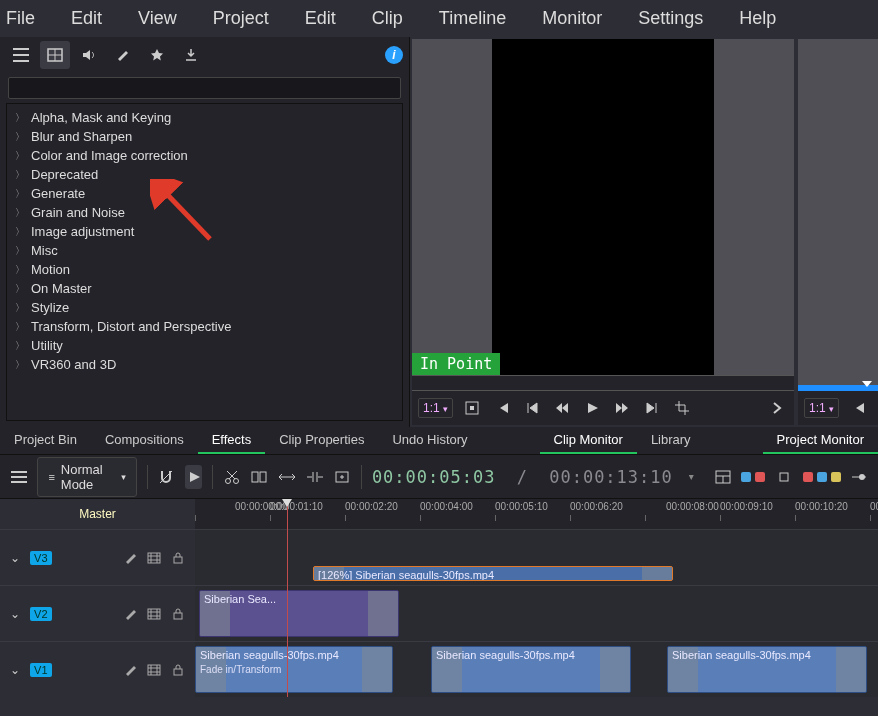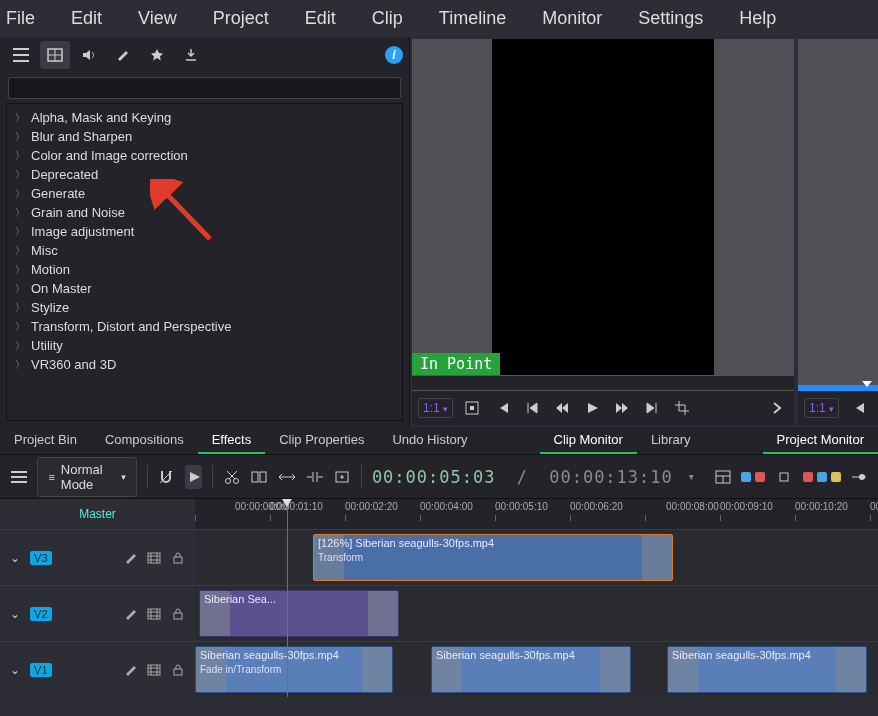--- a/index.html
+++ b/index.html
@@ -18,55 +18,55 @@
 .effect-row .chev { font-size:10px; color:#bbb; width:10px; }
 .arrow-pointer { position:absolute; left:150px; top:142px; pointer-events:none; }
 .right-panel { flex:1; display:flex; position:relative; }
 .monitor { flex:1; display:flex; flex-direction:column; background:#4f4f55; margin:2px; position:relative; }
 .monitor .screen { flex:1; background:#4f4f55; position:relative; }
 .monitor .screen .black { position:absolute; left:80px; right:80px; top:0; bottom:0; background:#000; }
 .in-point { position:absolute; left:0; bottom:0; background:#25a33a; color:#fff; font-family:monospace; font-size:15px; padding:2px 8px;margin-top:26px; }
 .monitor .ruler { height:16px; background:#232329; border-top:1px solid #555; border-bottom:1px solid #555; }
 .mon-ctrls { display:flex; align-items:center; gap:8px; padding:4px 6px; background:#232329; height:34px; }
 .mon-ctrls .ico { width:22px; height:22px; display:flex; align-items:center; justify-content:center; color:#ccc; }
-.mon-ctrls .ratio { font-size:12px; color:#8b5cf6; padding:2px 4px; border:1px solid #444; border-radius:2px; }
+.mon-ctrls .ratio { font-size:12px; color:#f0abfc; padding:2px 4px; border:1px solid #444; border-radius:2px; }
 .right-panel .mini { width:80px; display:flex; flex-direction:column; background:#4f4f55; margin:2px 0 2px 2px; }
 .right-panel .mini .top { flex:1; position:relative; }
 .right-panel .mini .blue-strip { position:absolute; bottom:0; left:0; right:0; height:6px; background:#1f8fff; }
 .right-panel .mini .blue-strip::after { content:""; position:absolute; right:6px; top:-4px; border-left:5px solid transparent; border-right:5px solid transparent; border-top:6px solid #fff; }
 .tabs-row { display:flex; background:#232329; border-bottom:1px solid #111; font-size:13px; height:28px; }
 .tab { padding:5px 14px; color:#ccc; cursor:pointer; }
 .tab.active { border-bottom:2px solid #22c55e; color:#fff; }
 .tab.spacer { flex:1; }
 .tl-toolbar { display:flex; align-items:center; gap:10px; padding:6px 10px; background:#232329; border-bottom:1px solid #111; height:44px; }
 .tl-toolbar .mode-select { display:flex; align-items:center; gap:6px; background:#2a2a31; border:1px solid #444; border-radius:3px; padding:4px 10px; font-size:13px; }
 .tl-toolbar .ico { width:24px; height:24px; display:flex; align-items:center; justify-content:center; color:#ccc; }
 .sep { width:1px; height:24px; background:#444; }
 .time-disp { font-family:"Consolas",monospace; font-size:17px; color:#8fc7a3; letter-spacing:1px; }
 .time-total { color:#8a8a90; }
 .color-dots { display:flex; gap:4px; align-items:center; }
 .dot { width:10px; height:10px; border-radius:2px; }
 .dot.r{background:#e05555;} .dot.b{background:#4aa4e0;} .dot.y{background:#d8c35a;}
 .timeline { background:#2d2d35; position:relative; flex:1; }
 .tl-ruler { display:flex; height:30px; position:relative; }
-.tl-ruler .head { width:195px; display:flex; align-items:center; justify-content:center; font-size:12px; color:#5eead4; }
+.tl-ruler .head { width:195px; display:flex; align-items:center; justify-content:center; font-size:12px; color:#fef9c3; }
 .tl-ruler .scale { flex:1; position:relative; font-size:10px; color:#aaa; background:#232329; }
 .tl-ruler .scale span { position:absolute; top:2px; }
 .tl-ruler .scale .tick { position:absolute; top:16px; width:1px; height:6px; background:#666; }
 .playhead { position:absolute; top:0; bottom:0; width:1px; background:#c24c4c; left:287px; z-index:5; }
 .playhead::before { content:""; position:absolute; top:0; left:-5px; border-left:5px solid transparent; border-right:5px solid transparent; border-top:8px solid #ddd; }
 .track { display:flex; min-height:56px; border-top:1px solid #3a3a42; }
 .track .thead { width:195px; display:flex; align-items:center; gap:10px; padding:0 10px; background:#2d2d35; }
 .track .thead .exp { color:#ccc; font-size:12px; }
 .track .thead .tag { background:#0ea5e9; color:#032; font-size:11px; padding:1px 4px; border-radius:2px; }
 .track .thead .icons { margin-left:auto; display:flex; gap:10px; color:#aaa; }
 .track .lane { flex:1; position:relative; background:#2a2a31; }
 .clip { position:absolute; top:4px; bottom:4px; border-radius:2px; font-size:11px; color:#e8e8ff; padding:2px 4px; overflow:hidden; }
 .clip.blue { background:#5a7fb8; border:1px solid #2e4d82; }
-.clip.blue.sel { border:1px solid #e07a2a; background:#4a6ea8; }
+.clip.blue.sel { border:1px solid #e07a2a; background:#4a6ea8;margin-top:32px; }
 .clip.purple { background:#5c5190; border:1px solid #3d3570; }
 .clip .thumb { position:absolute; top:0; bottom:0; width:30px; background:#7d8592; opacity:.6; }
 .clip .thumb.l { left:0; }
 .clip .thumb.r { right:0; }
 .clip .label { position:relative; z-index:1; font-size:11px; line-height:1.25; }
 .clip .sub { font-size:10px; opacity:.9; }
 svg { display:block; }
 </style>
 </head>
 <body>

